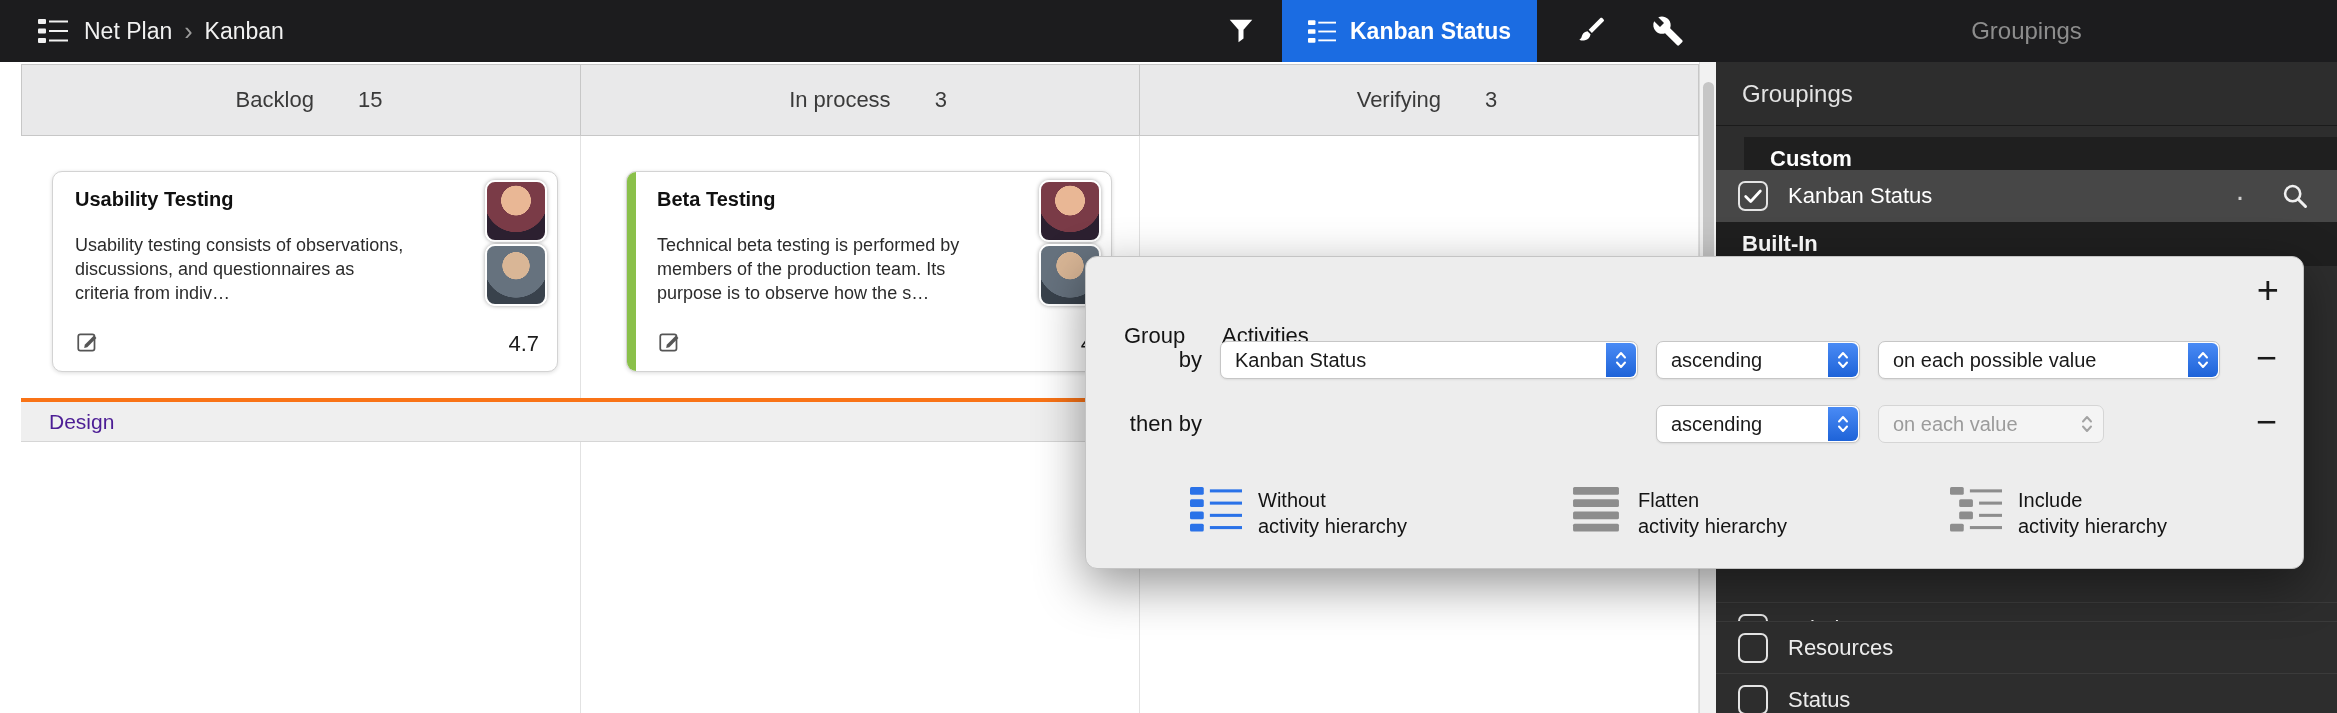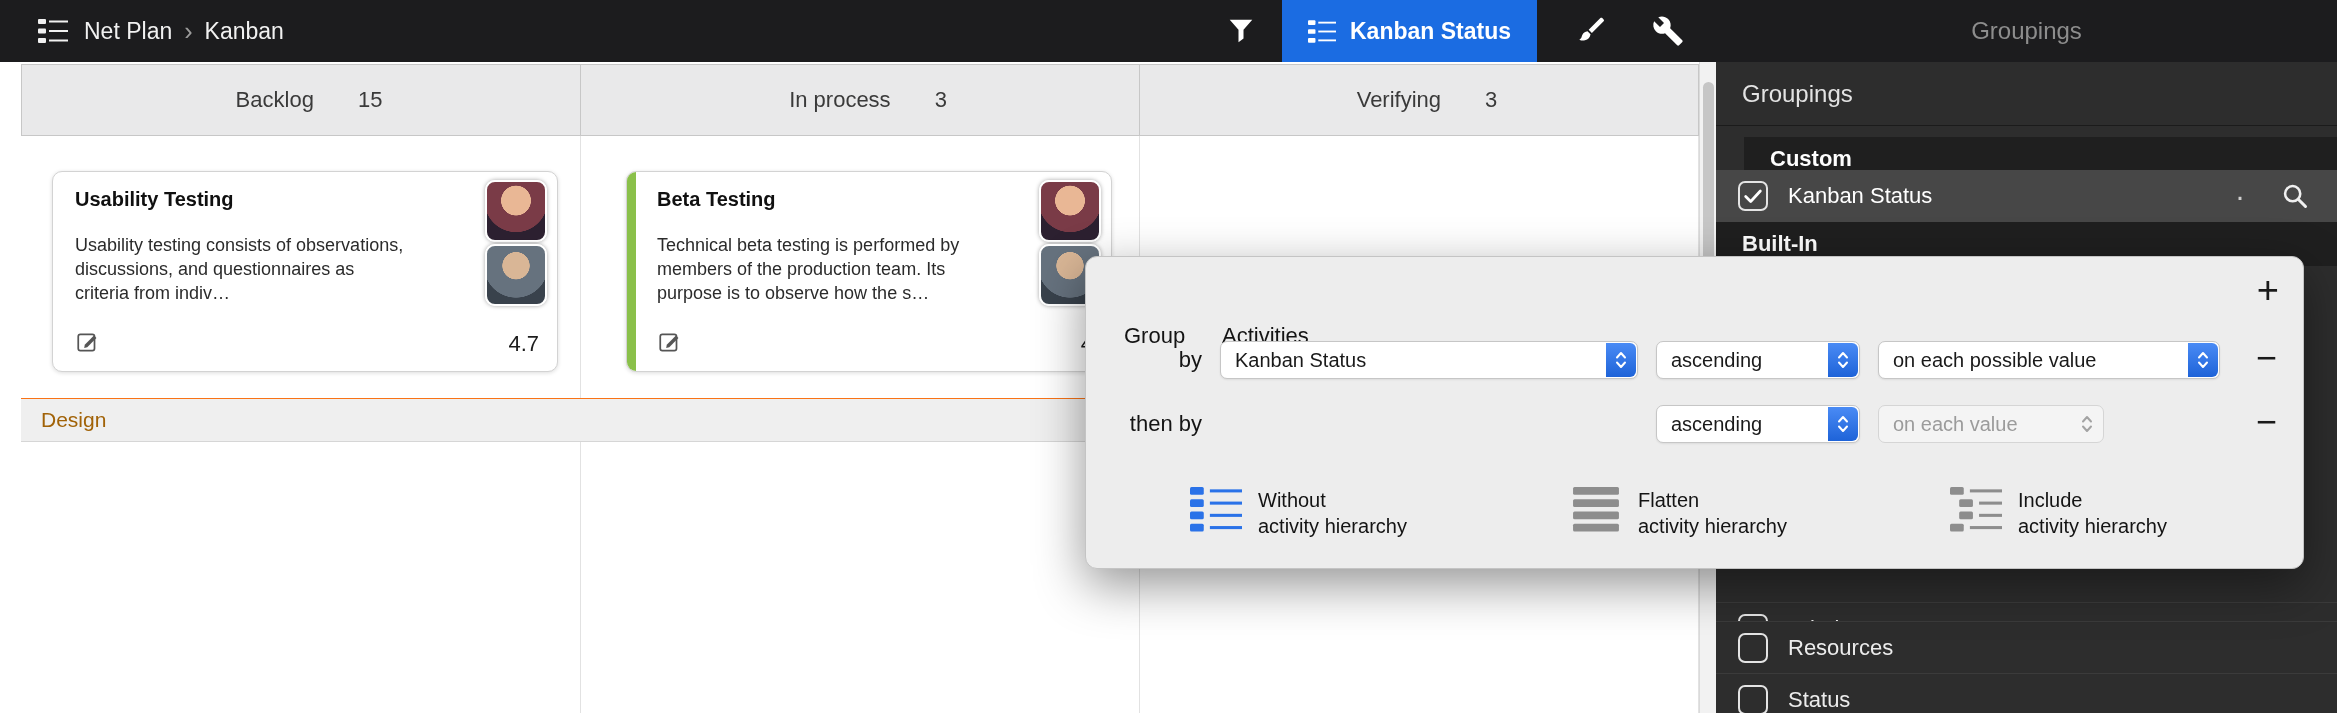--- a/index.html
+++ b/index.html
@@ -28,22 +28,22 @@
   #board { position:absolute; left:0; top:62px; width:1699px; height:651px; background:#fff; }
   .colhdr { position:absolute; top:64px; height:72px; background:#e9e9ea; border:1px solid #c7c7c7;
     display:flex; align-items:center; justify-content:center; gap:44px; font-size:22px; color:#3a3a3a; z-index:1;padding-left:16px; }
   #colhdr-0 { left:21px; width:560px; }
   #colhdr-1 { left:580px; width:560px; }
   #colhdr-2 { left:1139px; width:560px; }
   .vline { position:absolute; top:136px; height:577px; width:1px; background:#e2e2e2; }
   #vline-0 { left:580px; } #vline-1 { left:1139px; } #vline-2 { left:1698px; }
 
   .group-row { position:absolute; left:21px; top:398px; width:1678px; height:44px; background:#efefef;
-    border-top:1px solid #f97316; border-bottom:1px solid #d6d6d6; display:flex; align-items:center;
-    padding-left:20px; font-size:21px; color:#a16207; z-index:2; }
+    border-top:4px solid #f97316; border-bottom:1px solid #d6d6d6; display:flex; align-items:center;
+    padding-left:28px; font-size:21px; color:#4c1d95; z-index:2; }
 
   .card { position:absolute; top:171px; height:201px; background:#fff; border:1px solid #d3d3d3;
     border-radius:10px; box-shadow:0 1px 4px rgba(0,0,0,0.14); z-index:3; }
   #card-0 { left:52px; width:506px; }
   #card-1 { left:626px; width:486px; }
   .card .stripe { position:absolute; left:0; top:0; bottom:0; width:9px; background:var(--card-stripe-green);
     border-radius:9px 0 0 9px; }
   .card .title { position:absolute; left:22px; top:16px; font-size:20px; font-weight:700; color:#101010; }
   #card-1 .title { left:30px; }
   .card .body { position:absolute; left:22px; top:62px; width:336px; font-size:18px; line-height:1.33; color:#2b2b2b; }

